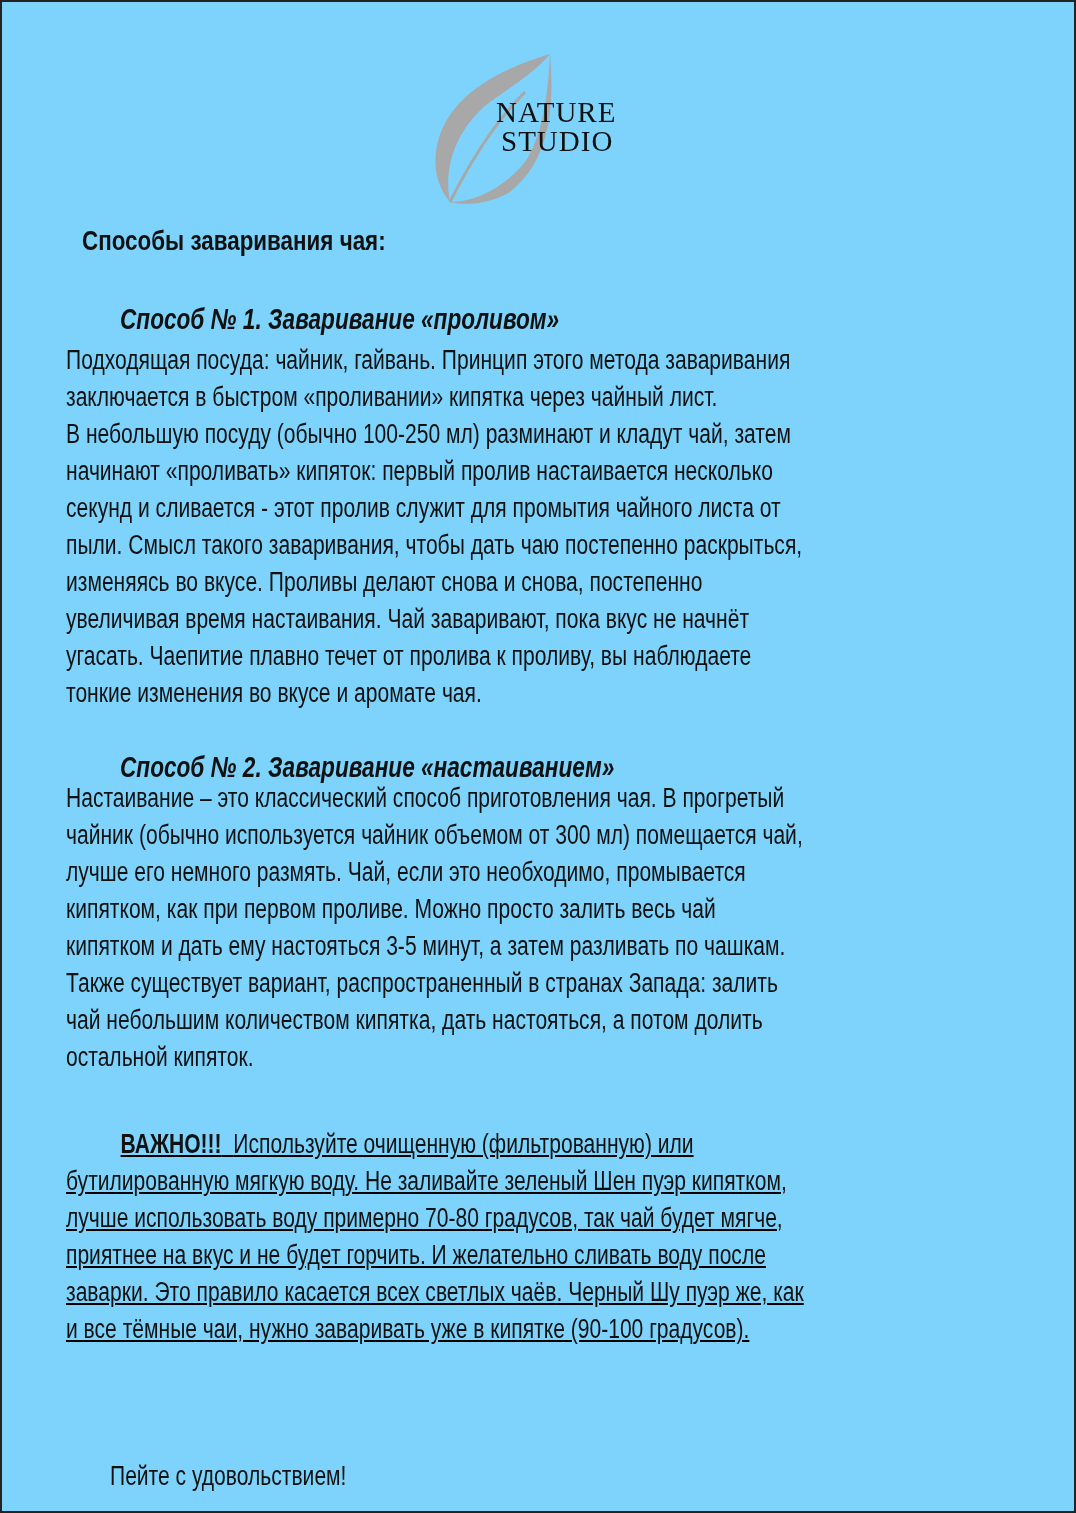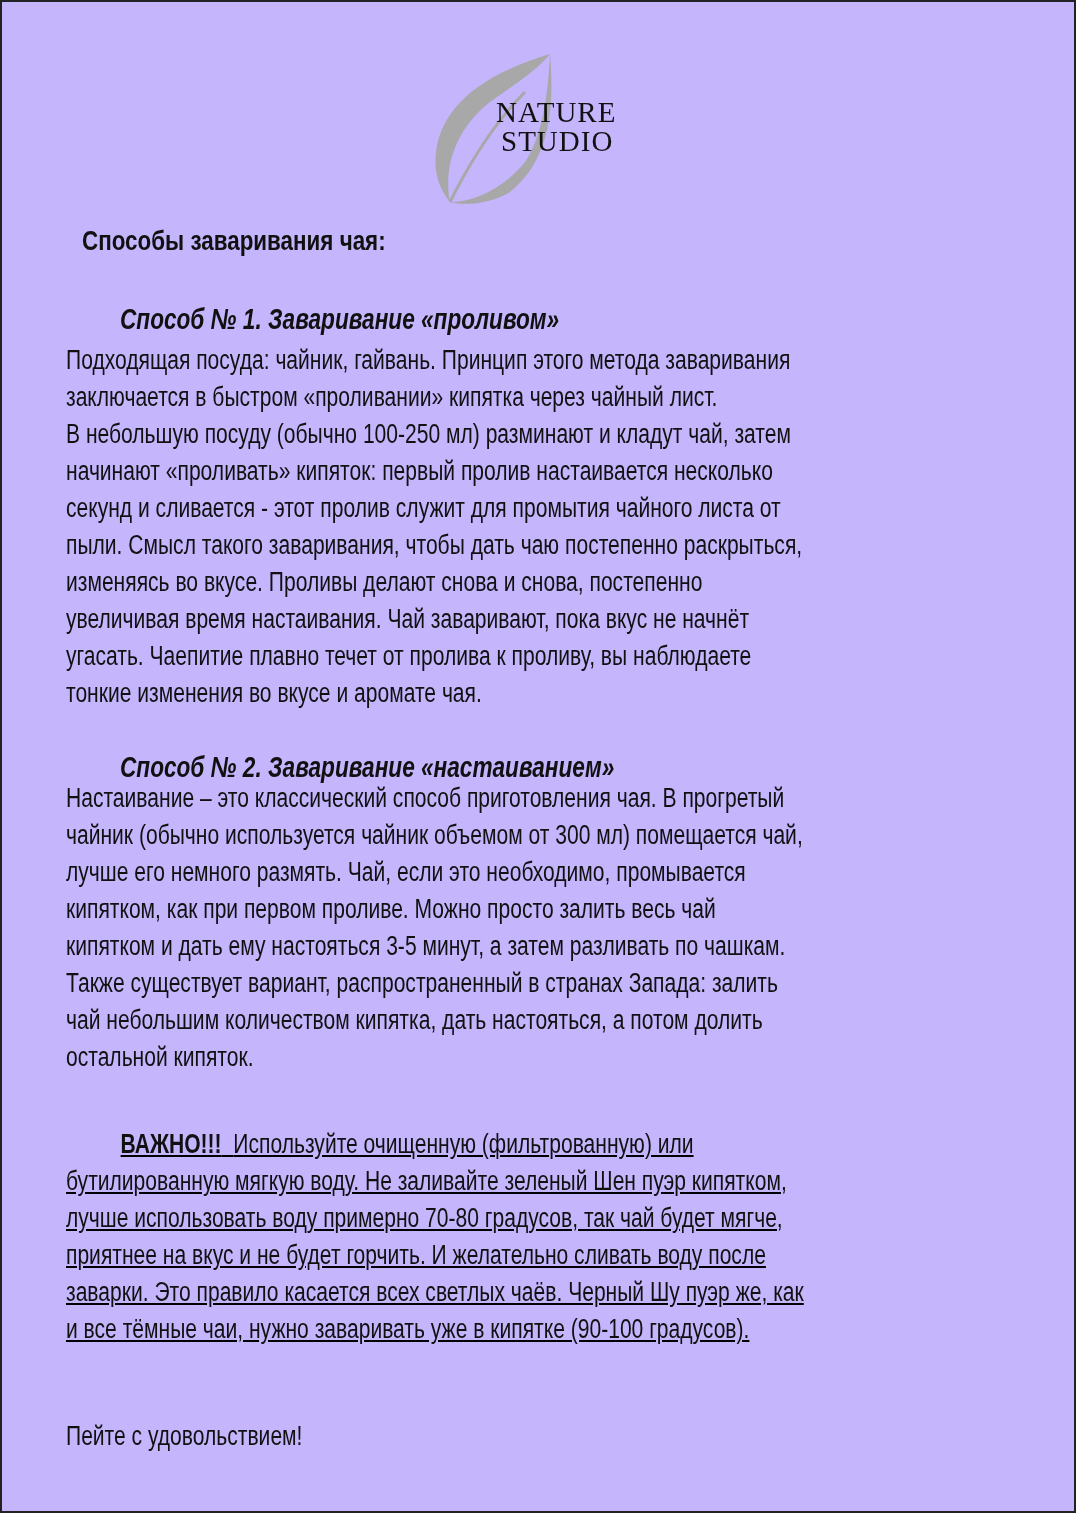--- a/index.html
+++ b/index.html
@@ -1,19 +1,19 @@
 <!DOCTYPE html>
 <html><head>
   <meta charset="utf-8">
   <style>
     html, body { margin: 0; padding: 0; background: #ffffff; }
     body { width: 1076px; height: 1513px; position: relative; overflow: hidden; }
     .page {
       position: absolute; left: 0; top: 0; width: 1072px; height: 1509px;
-      border: 2px solid #222222; background: #c4b5fd;
+      border: 2px solid #222222; background: #7dd3fc;
     }
     .logo { position: absolute; left: 428px; top: 50px; width: 220px; height: 160px; }
     .logo svg { position: absolute; left: 0; top: 0; }
     .logo-text {
       position: absolute; left: 66px; top: 46px;
       font-family: "Liberation Serif", "DejaVu Serif", serif;
       font-size: 29px; line-height: 29px; color: #111111; letter-spacing: 1px;
     }
     .logo-text .l1 { display: block; margin-left: 0px; }
     .logo-text .l2 { display: block; margin-left: 5px; }
@@ -88,17 +88,17 @@
 
   <div class="body-block" style="top:1124px;text-decoration:underline;">
     <span class="txt body-line"><span class="indent"></span><span class="important-label">ВАЖНО!!!</span>&nbsp; <span>Используйте очищенную (фильтрованную) или</span></span>
     <span class="txt body-line">бутилированную мягкую воду. Не заливайте зеленый Шен пуэр кипятком,</span>
     <span class="txt body-line">лучше использовать воду примерно 70-80 градусов, так чай будет мягче,</span>
     <span class="txt body-line">приятнее на вкус и не будет горчить. И желательно сливать воду после</span>
     <span class="txt body-line">заварки. Это правило касается всех светлых чаёв. Черный Шу пуэр же, как</span>
     <span class="txt body-line">и все тёмные чаи, нужно заваривать уже в кипятке (90-100 градусов).</span>
   </div>
 
-  <div class="body-block" style="top:1416px;">
+  <div class="body-block" style="top:1456px;margin-left:44px;">
     <span class="txt body-line">Пейте с удовольствием!</span>
   </div>
 
 </div>
 
 </body></html>

